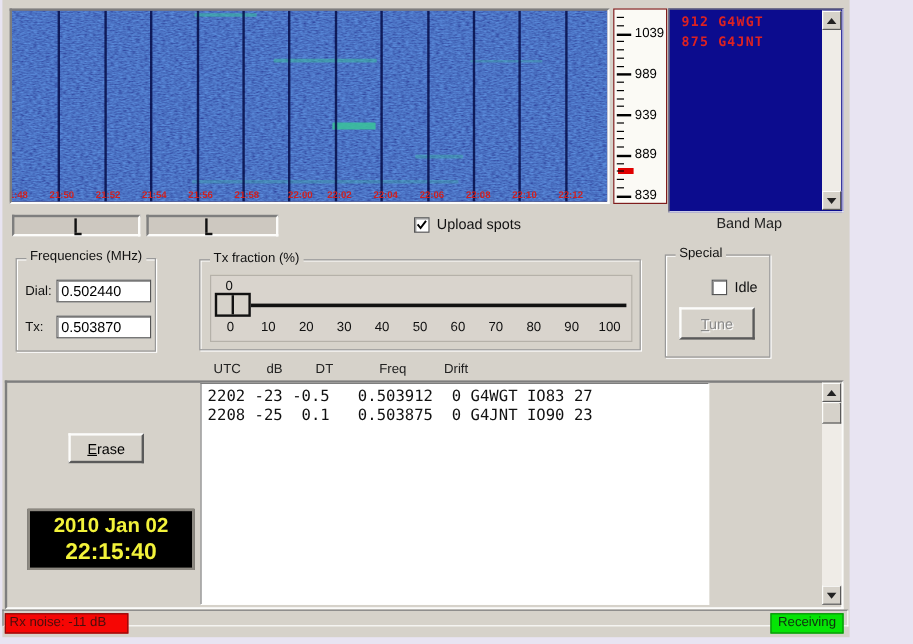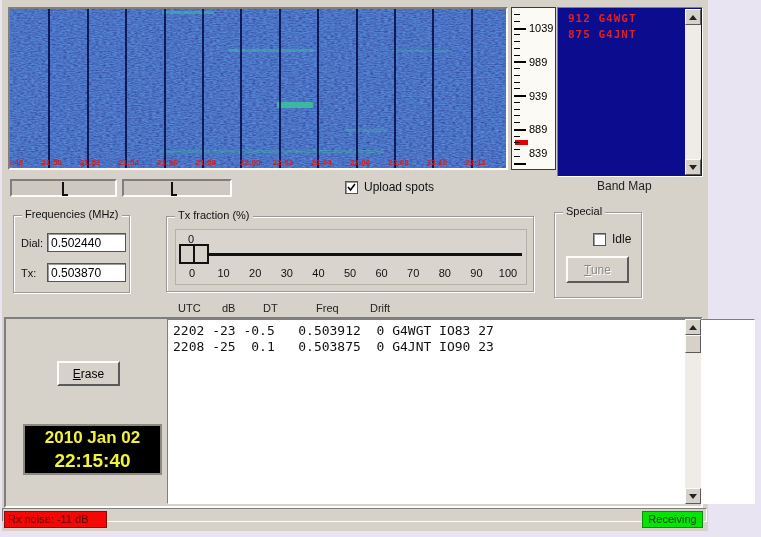--- a/index.html
+++ b/index.html
@@ -82,21 +82,21 @@
   .btn .btn-label{display:block;}
   .btn .btn-label::first-letter{text-decoration:underline;}
   .tune{position:absolute;left:11px;top:43px;width:63px;height:27px;color:#8a8a8a;
         text-shadow:1px 1px 0 #fff;}
   .erase{position:absolute;left:51px;top:42px;width:63px;height:25px;color:#000;}
 
   
   .hdr{position:absolute;top:302px;font-size:11px;color:#222;}
   .panel{position:absolute;left:2px;top:317px;width:699px;height:191px;background:#d6d2ca;
          box-sizing:border-box;}
-  .decode-text{position:absolute;left:161px;top:0px;width:588px;height:185px;background:#fff;
+  .decode-text{position:absolute;left:161px;top:0px;width:424px;height:185px;background:#fff;
          border:1px solid #7e7e7e;border-right-color:#fff;border-bottom-color:#fff;box-sizing:border-box;
          overflow:hidden;text-align:center;}
   .decode-row{position:absolute;left:5px;font-family:"DejaVu Sans Mono",monospace;
          font-size:13px;white-space:pre;}
   .clock{position:absolute;left:17px;top:105px;width:139px;height:51px;background:#000;
          border:2px solid #8d8981;box-sizing:border-box;text-align:center;color:#f2f23a;
          font-weight:bold;}
   .clock .date{font-size:17px;line-height:23px;}
   .clock .time{font-size:19px;line-height:23px;}
 
@@ -160,21 +160,21 @@
           <div class="wf-line" style="left: 422.4px;"></div>
           <div class="wf-line" style="left: 460.8px;"></div>
         </div>
     </div>
 
     <div class="fscale">
       <span class="fs-label" style="top: 14px;">1039</span>
       <span class="fs-label" style="top: 48px;">989</span>
       <span class="fs-label" style="top: 82px;">939</span>
       <span class="fs-label" style="top: 115px;">889</span>
-      <span class="fs-label" style="top: 139px;">839</span>
+      <span class="fs-label" style="top: 149px;">839</span>
       <div class="fs-marker"></div>
     <div class="fs-tick" style="top: 6px;"></div>
         <div class="fs-tick" style="top: 12.76px;"></div>
         <div class="fs-tick major" style="top: 19.52px;"></div>
         <div class="fs-tick" style="top: 26.28px;"></div>
         <div class="fs-tick" style="top: 33.04px;"></div>
         <div class="fs-tick" style="top: 39.8px;"></div>
         <div class="fs-tick" style="top: 46.56px;"></div>
         <div class="fs-tick major" style="top: 53.32px;"></div>
         <div class="fs-tick" style="top: 60.08px;"></div>

